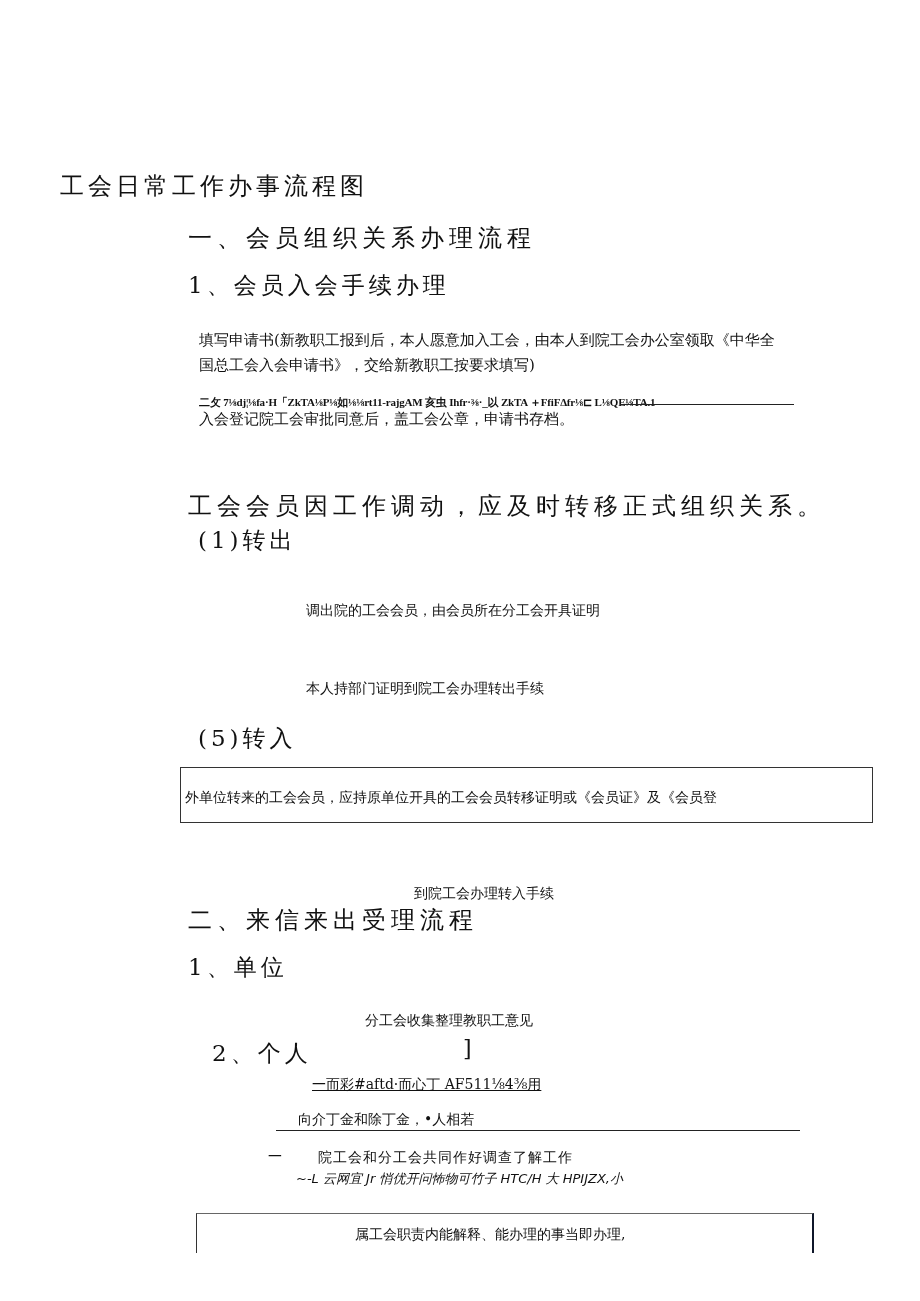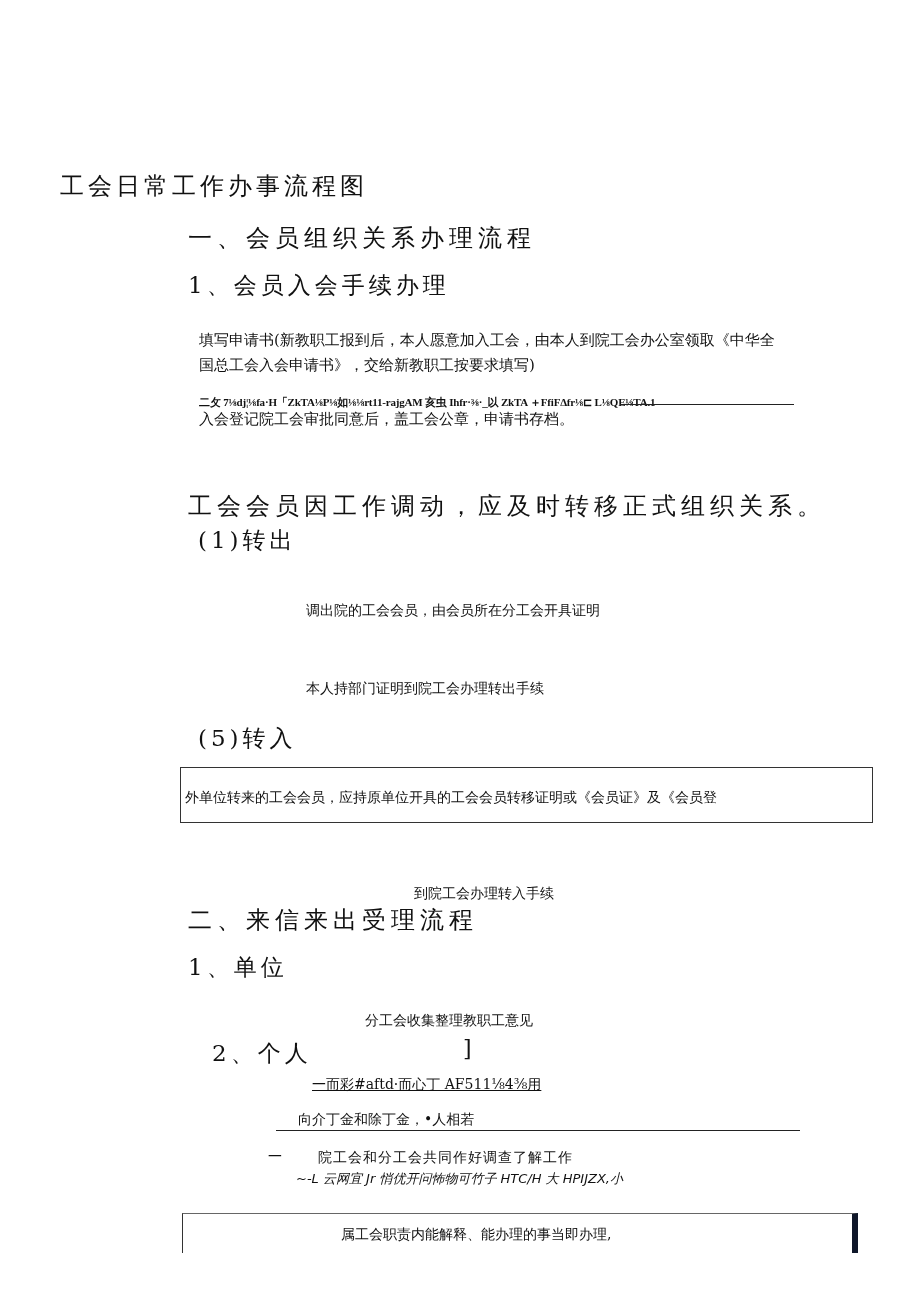--- a/index.html
+++ b/index.html
@@ -97,15 +97,15 @@
 
 <div class="abs para small" style="left:312px; top:1072px; text-decoration:underline;">一而彩#aftd·而心丁 AF511⅛4⅜用</div>
 
 <div class="abs para small" style="left:298px; top:1107px;">向介丁金和除丁金，•人相若</div>
 <div class="hline" style="left:276px; top:1130px; width:524px;"></div>
 
 <div class="abs small" style="left:268px; top:1148px; font-size:14px;">一</div>
 <div class="abs para small" style="left:318px; top:1145px; letter-spacing:1px;">院工会和分工会共同作好调查了解工作</div>
 <div class="abs para small sans-mix" style="left:296px; top:1166px; font-size:13px;font-style:italic;">~-L 云网宜 Jr 悄优开问怖物可竹子 HTC/H 大 HPIJZX,小</div>
 
-<div class="abs" style="left:182px; top:1213px; width:676px; height:40px; border-top:1px solid #666; border-left:1px solid #333; border-right:6px solid #0f172a; box-sizing:border-box;">
+<div class="abs" style="left:196px; top:1213px; width:618px; height:40px; border-top:1px solid #666; border-left:1px solid #333; border-right:2px solid #0f172a; box-sizing:border-box;">
   <div class="para small" style="position:absolute; left:158px; top:8px;">属工会职责内能解释、能办理的事当即办理,</div>
 </div>
 
 </body></html>

